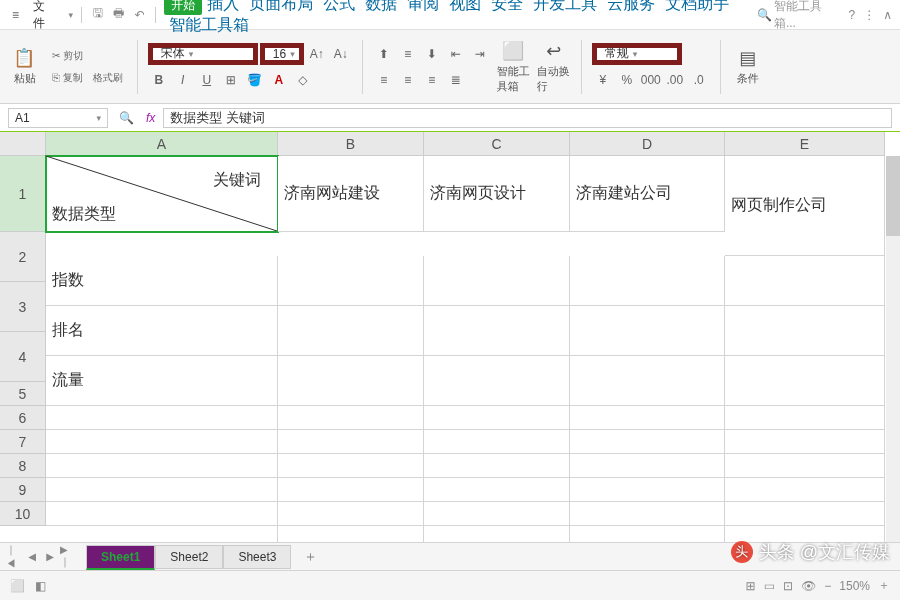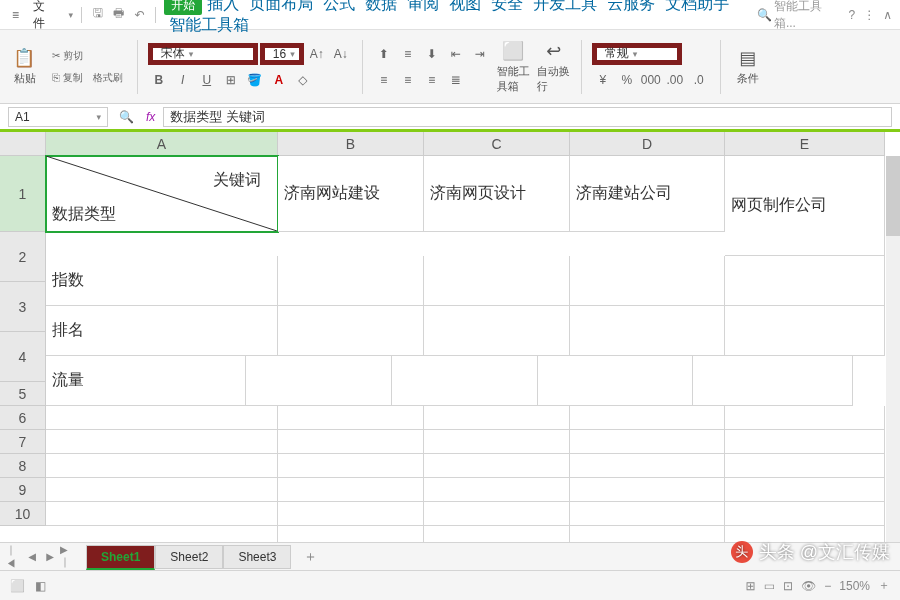--- a/index.html
+++ b/index.html
@@ -17,21 +17,21 @@
 .rib-btn-lg { width: 34px; height: 46px; display: flex; flex-direction: column; align-items: center; justify-content: center; gap: 2px; cursor: pointer; }
 .rib-icon { font-size: 18px; color: #555; }
 .rib-label { font-size: 11px; color: #555; }
 .rib-col { display: flex; flex-direction: column; gap: 4px; }
 .rib-row { display: flex; align-items: center; gap: 2px; }
 .rib-mini { padding: 2px 4px; color: #666; font-size: 10px; cursor: pointer; }
 .rib-divider { width: 1px; height: 54px; background: #d4d4d4; margin: 0 4px; }
 .combo { height: 22px; border: 5px solid #7f1d1d; background: #fff; display: flex; align-items: center; padding: 0 8px; font-size: 12px; }
 .combo-arrow { color: #888; margin-left: 4px; font-size: 9px; }
 .icon-btn { width: 22px; height: 22px; display: flex; align-items: center; justify-content: center; cursor: pointer; color: #666; }
-.formula-bar { height: 28px; border-bottom: 3px solid #84cc16; display: flex; align-items: center; padding: 0 8px; gap: 8px; text-align: right; }
+.formula-bar { height: 28px; border-bottom: 1px solid #84cc16; display: flex; align-items: center; padding: 0 8px; gap: 8px; text-align: right; }
 .name-box { width: 100px; height: 20px; border: 1px solid #ccc; padding: 0 6px; font-size: 12px; display: flex; align-items: center; justify-content: space-between; }
 .fx-label { font-style: italic; color: #a21caf; }
 .formula-input { flex: 1; height: 20px; border: 1px solid #ccc; padding: 0 6px; font-size: 13px; display: flex; align-items: center; }
 .grid-area { position: relative; height: 410px; overflow: hidden; }
 .corner { position: absolute; left: 0; top: 0; width: 46px; height: 24px; background: #e8e8e8; border-right: 1px solid #ccc; border-bottom: 1px solid #ccc; }
 .col-headers { position: absolute; left: 46px; top: 0; height: 24px; display: flex; }
 .col-h { background: #e8e8e8; border-right: 1px solid #ccc; border-bottom: 1px solid #ccc; display: flex; align-items: center; justify-content: center; color: #555; font-size: 14px; }
 .col-h.sel { background: #d0e8d0; }
 .row-headers { position: absolute; left: 0; top: 24px; width: 46px; }
 .row-h { background: #e8e8e8; border-right: 1px solid #ccc; border-bottom: 1px solid #ccc; display: flex; align-items: center; justify-content: center; color: #555; font-size: 14px; }
@@ -40,21 +40,21 @@
 .cell-row { display: flex; }
 .cell { border-right: 1px solid #d4d4d4; border-bottom: 1px solid #d4d4d4; background: #fff; padding: 2px 6px; font-size: 16px; color: #333; display: flex; align-items: center; overflow: hidden; position: relative; }
 .cell.active { outline: 2px solid #22a637; outline-offset: -1px; }
 .diag-line { position: absolute; left: 0; top: 0; width: 100%; height: 100%; pointer-events: none; }
 .diag-top { position: absolute; top: 14px; right: 16px; font-size: 16px; margin-left: 28px; }
 .diag-bot { position: absolute; bottom: 6px; left: 6px; font-size: 16px; }
 .sheet-tabs { height: 28px; border-top: 1px solid #d4d4d4; display: flex; align-items: center; padding: 0 6px; background: #f5f5f5; gap: 2px; }
 .sheet-nav { display: flex; gap: 2px; margin-right: 8px; }
 .sheet-nav-btn { width: 16px; height: 16px; color: #888; cursor: pointer; display: flex; align-items: center; justify-content: center; font-size: 10px; }
 .sheet-tab { padding: 4px 14px; border: 1px solid #ccc; background: #e8e8e8; font-size: 12px; cursor: pointer; }
-.sheet-tab.active { background: #7f1d1d; color: #22a637; font-weight: bold; border-bottom: 2px solid #22a637; }
+.sheet-tab.active { background: #701a75; color: #22a637; font-weight: bold; border-bottom: 2px solid #22a637; }
 .sheet-add { padding: 4px 10px; color: #888; cursor: pointer; font-size: 14px; }
 .statusbar { height: 30px; border-top: 1px solid #d4d4d4; display: flex; align-items: center; padding: 0 10px; background: #f5f5f5; color: #888; font-size: 12px; gap: 10px; }
 .status-right { margin-left: auto; display: flex; align-items: center; gap: 8px; }
 .watermark { position: absolute; right: 10px; bottom: 36px; color: #fff; font-size: 18px; text-shadow: 0 0 3px rgba(0,0,0,0.6); display: flex; align-items: center; gap: 6px; }
 .watermark-icon { width: 22px; height: 22px; background: #e84c3d; border-radius: 50%; display: flex; align-items: center; justify-content: center; color: #fff; font-size: 13px; }
 .scrollbar-v { position: absolute; right: 0; top: 24px; width: 14px; bottom: 0; background: #f0f0f0; }
 .scrollbar-v-thumb { width: 100%; height: 80px; background: #ccc; }
 </style>
 </head>
 <body>
@@ -221,21 +221,21 @@
         <div class="cell" style="width: 160px; height: 50px;"></div>
       </div>
       <div class="cell-row">
         <div class="cell" style="width: 232px; height: 50px;">排名</div>
         <div class="cell" style="width: 146px; height: 50px;"></div>
         <div class="cell" style="width: 146px; height: 50px;"></div>
         <div class="cell" style="width: 155px; height: 50px;"></div>
         <div class="cell" style="width: 160px; height: 50px;"></div>
       </div>
       <div class="cell-row">
-        <div class="cell" style="width: 200px; height: 50px;">流量</div>
+        <div class="cell" style="width: 232px; height: 50px;">流量</div>
         <div class="cell" style="width: 146px; height: 50px;"></div>
         <div class="cell" style="width: 146px; height: 50px;"></div>
         <div class="cell" style="width: 155px; height: 50px;"></div>
         <div class="cell" style="width: 160px; height: 50px;"></div>
       </div>
       <div class="cell-row">
         <div class="cell" style="width: 232px; height: 24px;"></div>
         <div class="cell" style="width: 146px; height: 24px;"></div>
         <div class="cell" style="width: 146px; height: 24px;"></div>
         <div class="cell" style="width: 155px; height: 24px;"></div>

